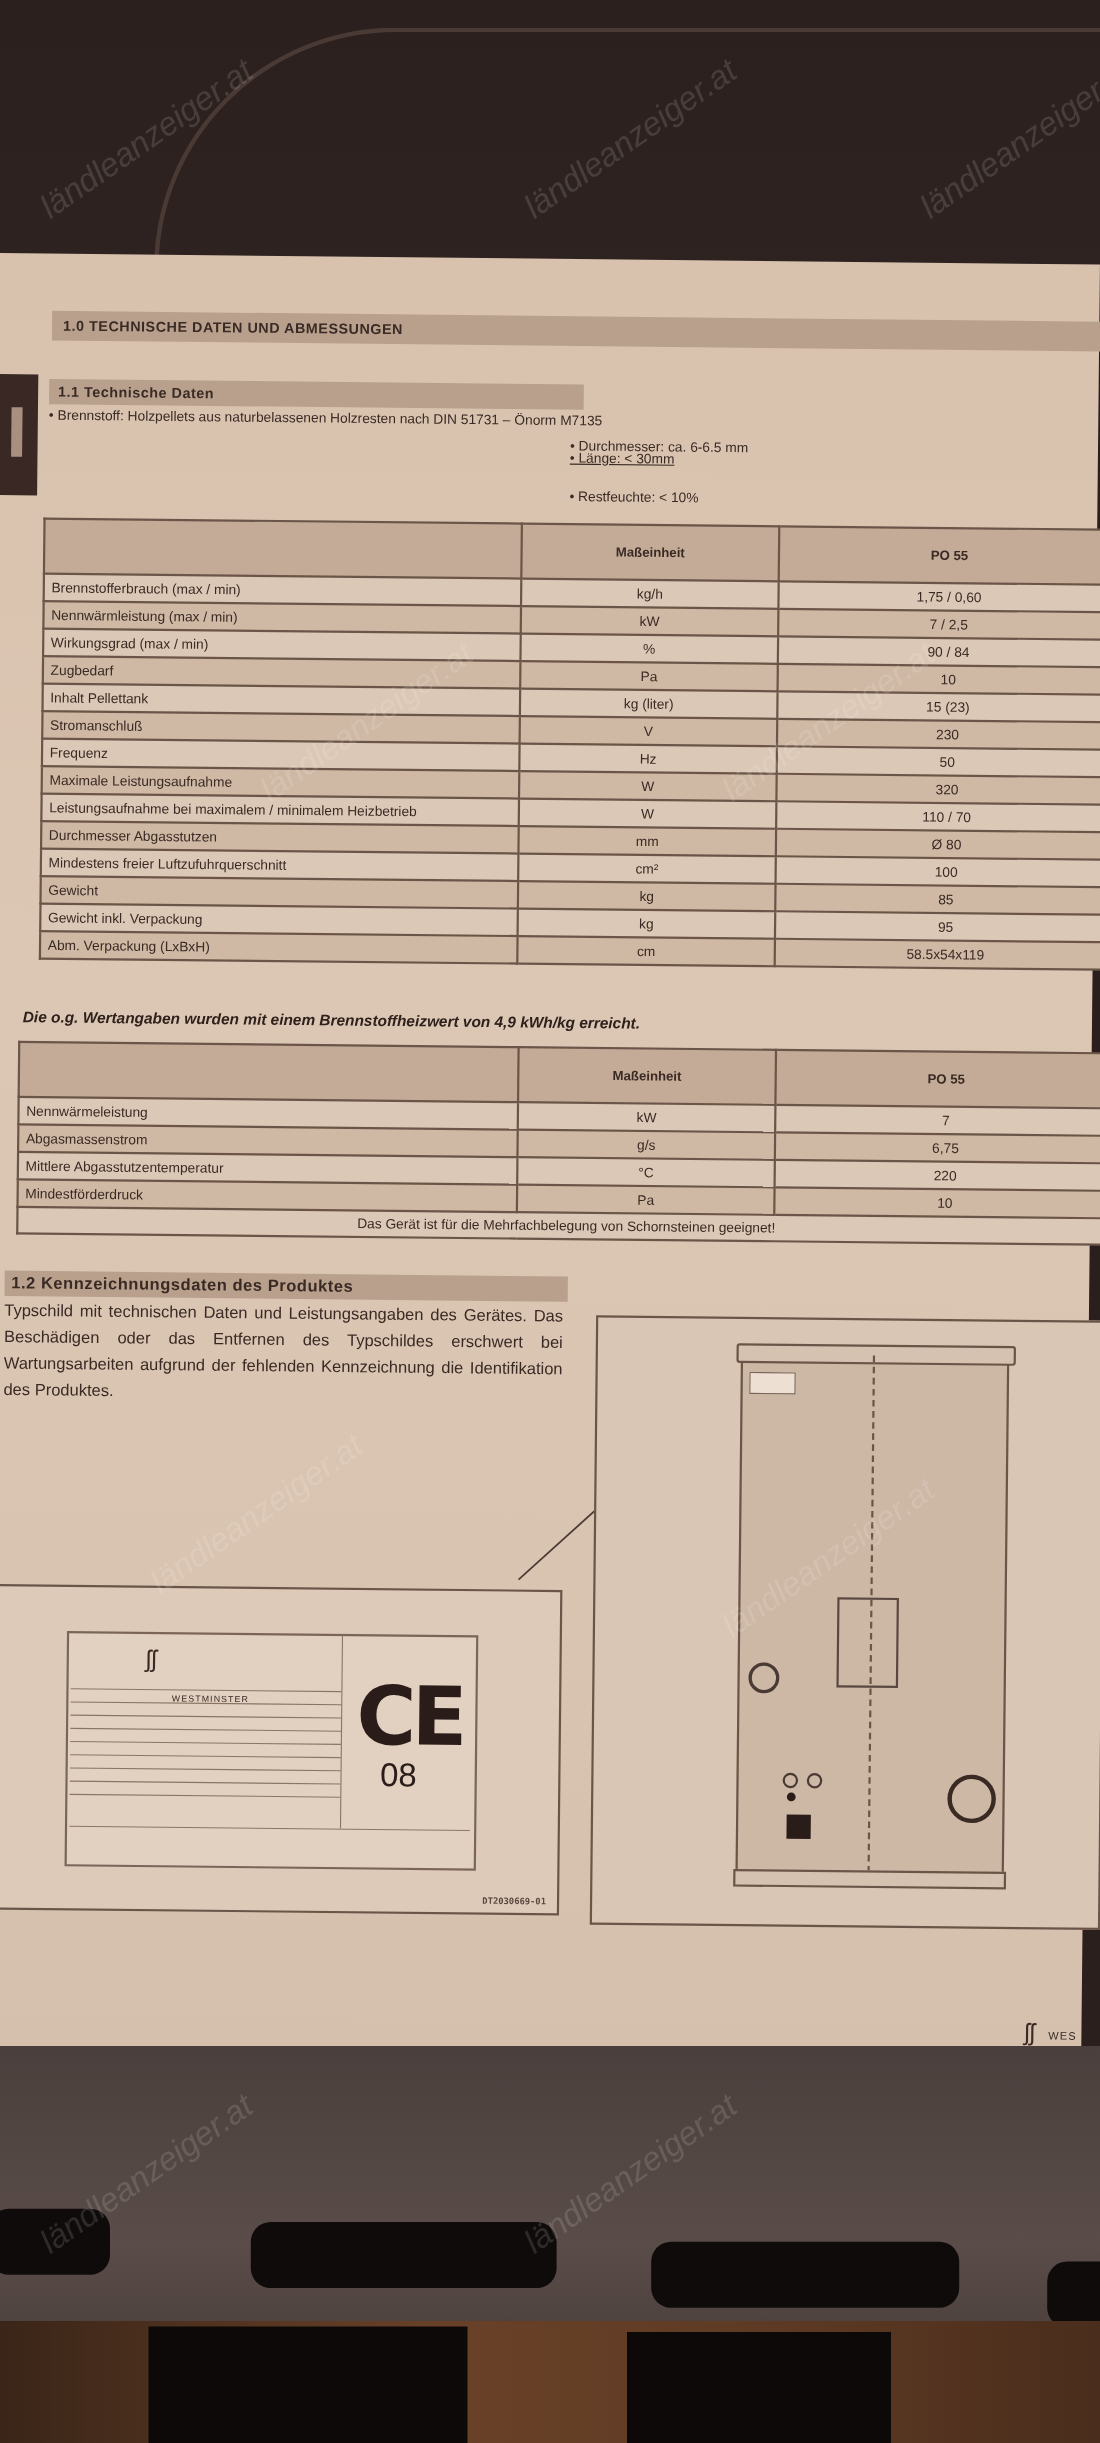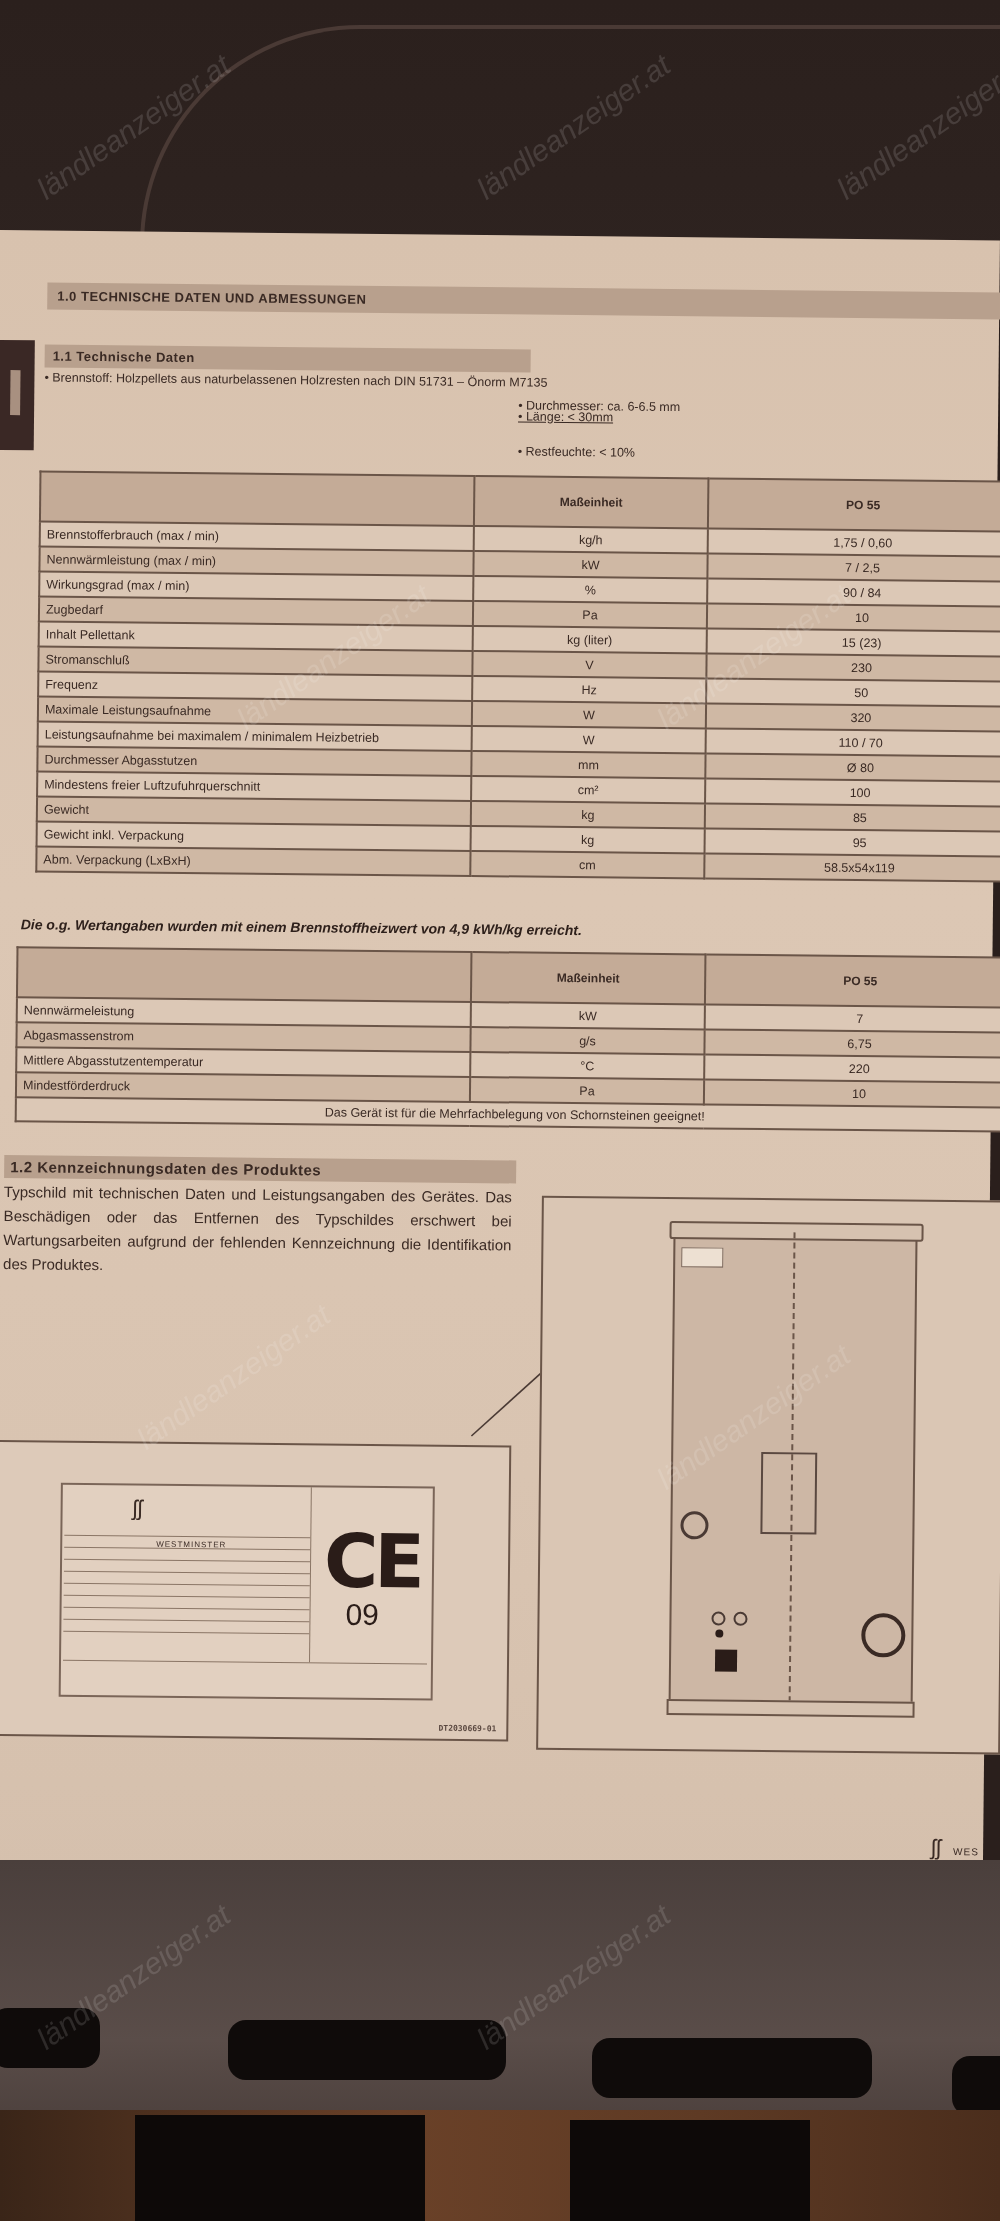--- a/index.html
+++ b/index.html
@@ -229,21 +229,21 @@
       <div class="plate-row" style="left:2px;top:64px;width:246px;"></div>
       <div class="plate-row" style="left:2px;top:76px;width:246px;"></div>
       <div class="plate-row" style="left:2px;top:88px;width:246px;"></div>
       <div class="plate-row" style="left:2px;top:100px;width:246px;"></div>
       <div class="plate-row" style="left:2px;top:112px;width:246px;"></div>
       <div class="plate-row" style="left:2px;top:124px;width:246px;"></div>
       <div class="plate-row" style="left:2px;top:136px;width:246px;"></div>
       <div style="position:absolute;left:248px;top:0;width:1px;height:175px;background:#8a7565;"></div>
       <div style="position:absolute;left:2px;top:175px;width:364px;height:1px;background:#8a7565;"></div>
       <div class="ce" style="left:262px;top:30px;">CE</div>
-      <div class="ce-num" style="left:284px;top:110px;">09</div>
+      <div class="ce-num" style="left:284px;top:110px;">08</div>
     </div>
     <div style="position:absolute;right:10px;bottom:6px;font-family:'DejaVu Sans Mono',monospace;font-size:8px;font-weight:bold;color:#5a4840;">DT2030669-01</div>
   </div>
 
   <svg style="position:absolute;left:480px;top:1005px;" width="220" height="200">
     <line x1="4" y1="196" x2="210" y2="6" stroke="#4a3a34" stroke-width="1.6"></line>
   </svg>
 
   <div class="drawing-frame" style="left:552px;top:960px;width:460px;height:550px;">
     <div class="stove" style="left:130px;top:30px;width:240px;height:480px;">

